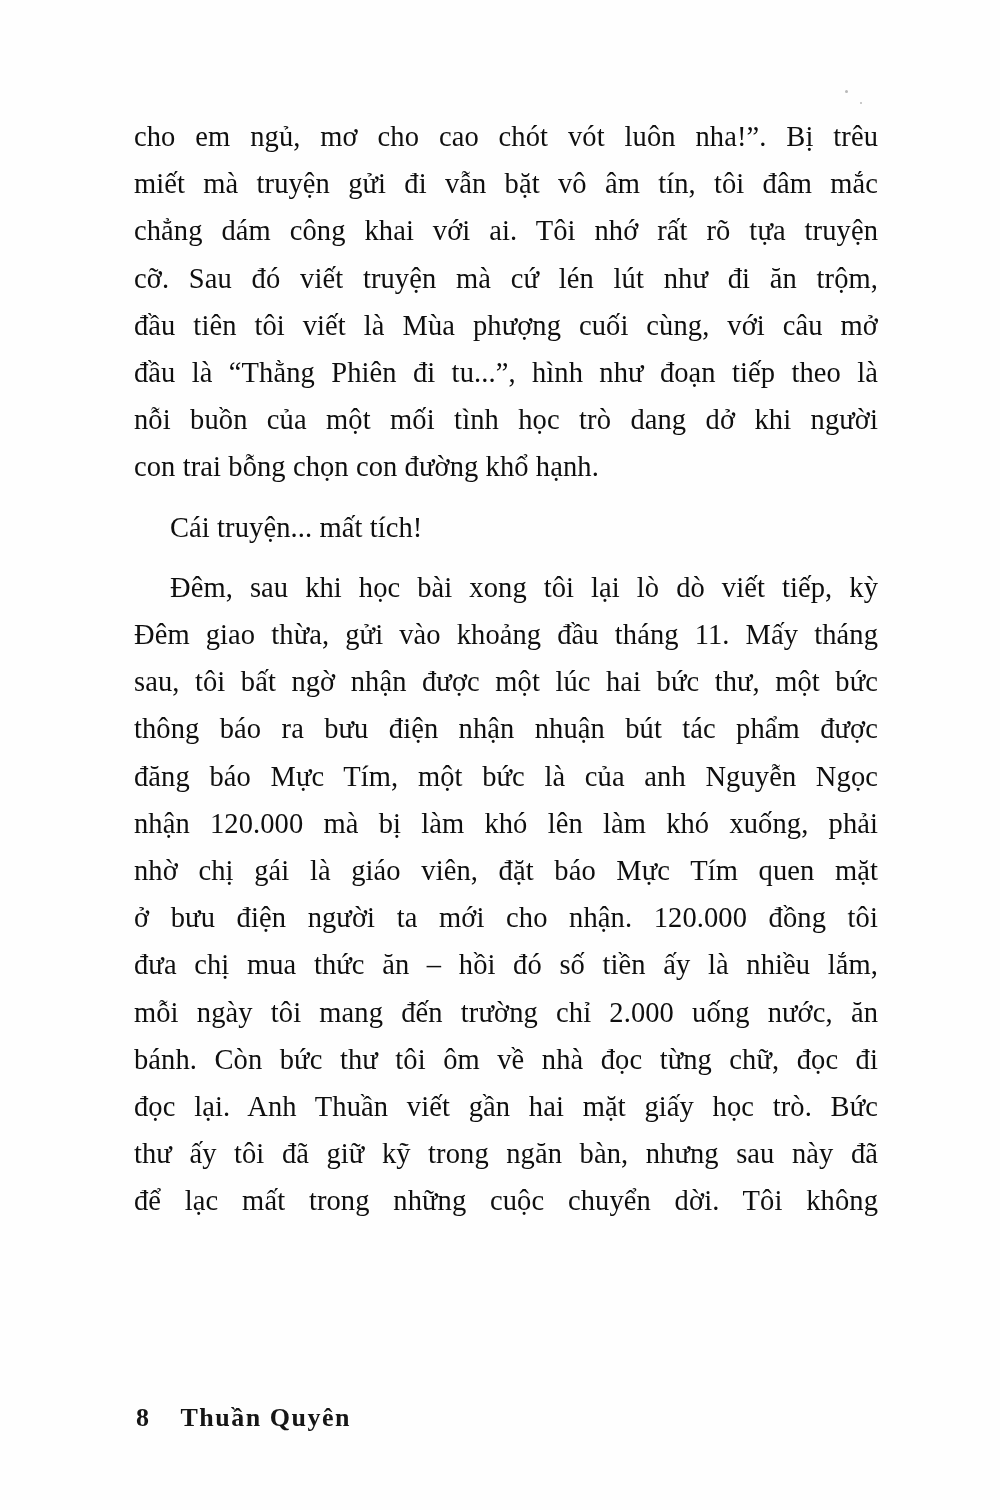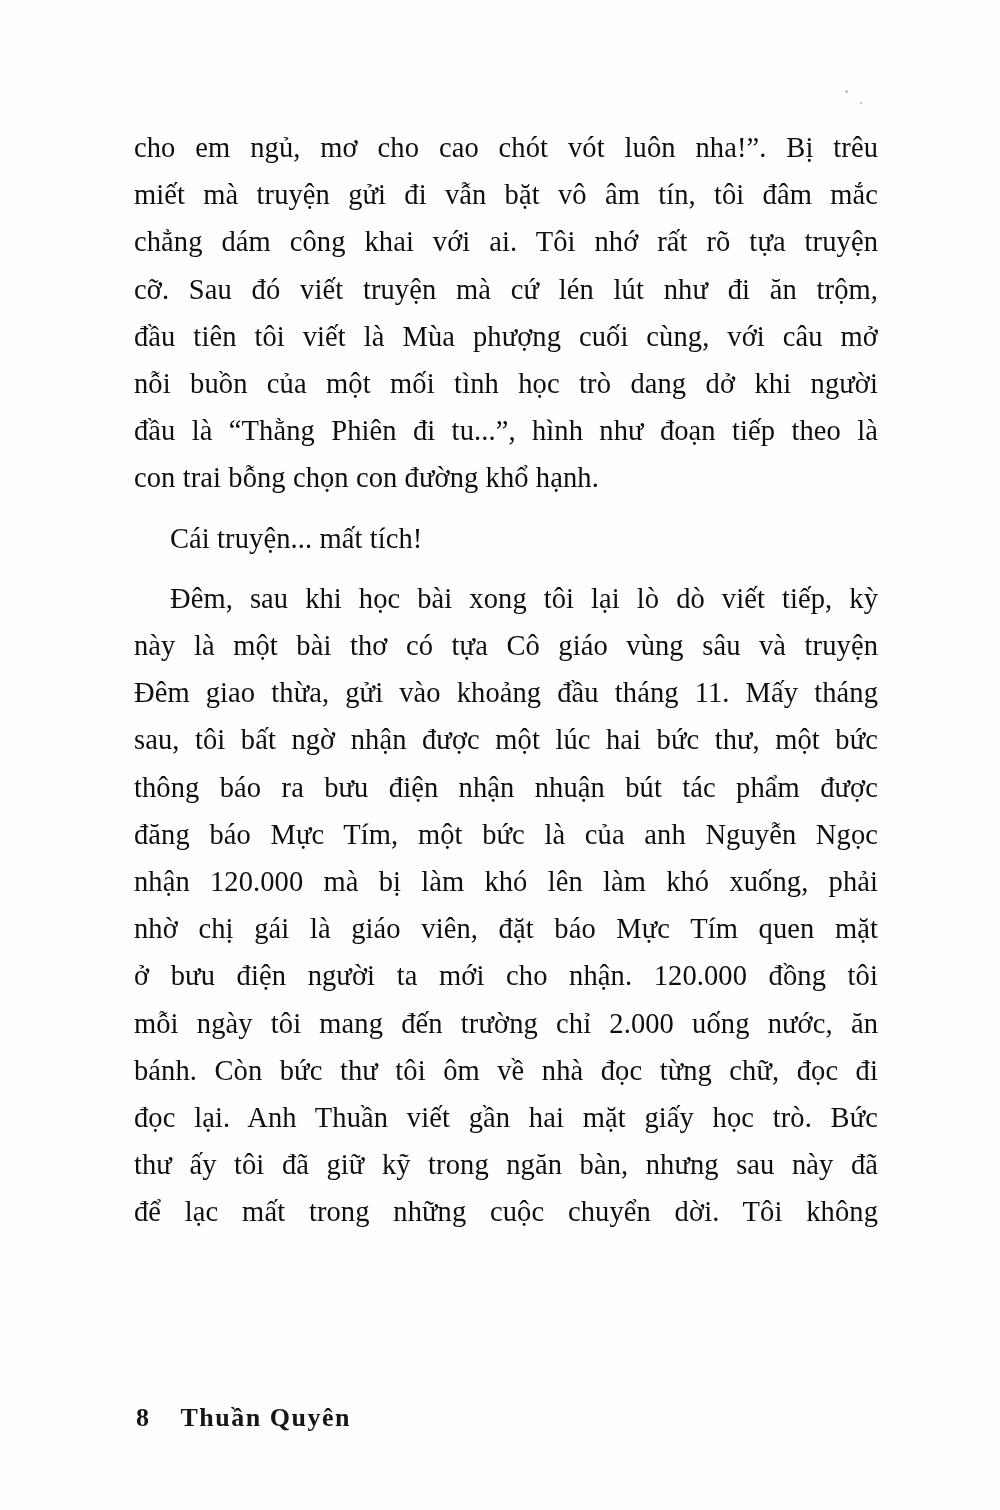--- a/index.html
+++ b/index.html
@@ -16,21 +16,21 @@
     font-family: "Liberation Serif", "DejaVu Serif", serif;
     color: #0f0f0f;
   }
   .text-column {
     position: absolute;
     left: 134px;
     top: 112px;
     width: 744px;
   }
   .paragraph {
-    margin: 12px 0 13px 0;
+    margin: 1px 0 13px 0;
   }
   .paragraph:last-child {
     margin-bottom: 0;
   }
   .line {
     font-size: 28.5px;
     line-height: 47.2px;
     text-align: justify;
     text-align-last: justify;
     white-space: normal;
@@ -72,37 +72,37 @@
   <div class="speck s1"></div>
   <div class="speck s2"></div>
 
   <div class="text-column">
       <div class="paragraph">
         <div class="line"><span>cho em ngủ, mơ cho cao chót vót luôn nha!”. Bị trêu</span></div>
         <div class="line"><span>miết mà truyện gửi đi vẫn bặt vô âm tín, tôi đâm mắc</span></div>
         <div class="line"><span>chẳng dám công khai với ai. Tôi nhớ rất rõ tựa truyện</span></div>
         <div class="line"><span>cỡ. Sau đó viết truyện mà cứ lén lút như đi ăn trộm,</span></div>
         <div class="line"><span>đầu tiên tôi viết là </span><span class="italic">Mùa phượng cuối cùng</span><span>, với câu mở</span></div>
+        <div class="line"><span>đầu là “Thằng Phiên đi tu...”, hình như đoạn tiếp theo là</span></div>
         <div class="line"><span>nỗi buồn của một mối tình học trò dang dở khi người</span></div>
-        <div class="line"><span>đầu là “Thằng Phiên đi tu...”, hình như đoạn tiếp theo là</span></div>
         <div class="line last"><span>con trai bỗng chọn con đường khổ hạnh.</span></div>
       </div>
       <div class="paragraph">
         <div class="line last indent"><span>Cái truyện... mất tích!</span></div>
       </div>
       <div class="paragraph">
         <div class="line indent"><span>Đêm, sau khi học bài xong tôi lại lò dò viết tiếp, kỳ</span></div>
-        <div class="line"><span>này là một bài thơ có tựa </span><span class="italic">Cô giáo vùng sâu</span><span> và truyện</span></div>
         <div class="line"><span class="italic">Đêm giao thừa</span><span>, gửi vào khoảng đầu tháng 11. Mấy tháng</span></div>
         <div class="line"><span>sau, tôi bất ngờ nhận được một lúc hai bức thư, một bức</span></div>
         <div class="line"><span>thông báo ra bưu điện nhận nhuận bút tác phẩm được</span></div>
         <div class="line"><span>đăng báo Mực Tím, một bức là của anh Nguyễn Ngọc</span></div>
         <div class="line"><span>nhận 120.000 mà bị làm khó lên làm khó xuống, phải</span></div>
         <div class="line"><span>nhờ chị gái là giáo viên, đặt báo Mực Tím quen mặt</span></div>
         <div class="line"><span>ở bưu điện người ta mới cho nhận. 120.000 đồng tôi</span></div>
+        <div class="line"><span>đưa chị mua thức ăn – hồi đó số tiền ấy là nhiều lắm,</span></div>
         <div class="line"><span>mỗi ngày tôi mang đến trường chỉ 2.000 uống nước, ăn</span></div>
         <div class="line"><span>bánh. Còn bức thư tôi ôm về nhà đọc từng chữ, đọc đi</span></div>
         <div class="line"><span>đọc lại. Anh Thuần viết gần hai mặt giấy học trò. Bức</span></div>
         <div class="line"><span>thư ấy tôi đã giữ kỹ trong ngăn bàn, nhưng sau này đã</span></div>
         <div class="line"><span>để lạc mất trong những cuộc chuyển dời. Tôi không</span></div>
       </div>
     </div>
 
   <div class="page-footer">
     <span>8</span>

